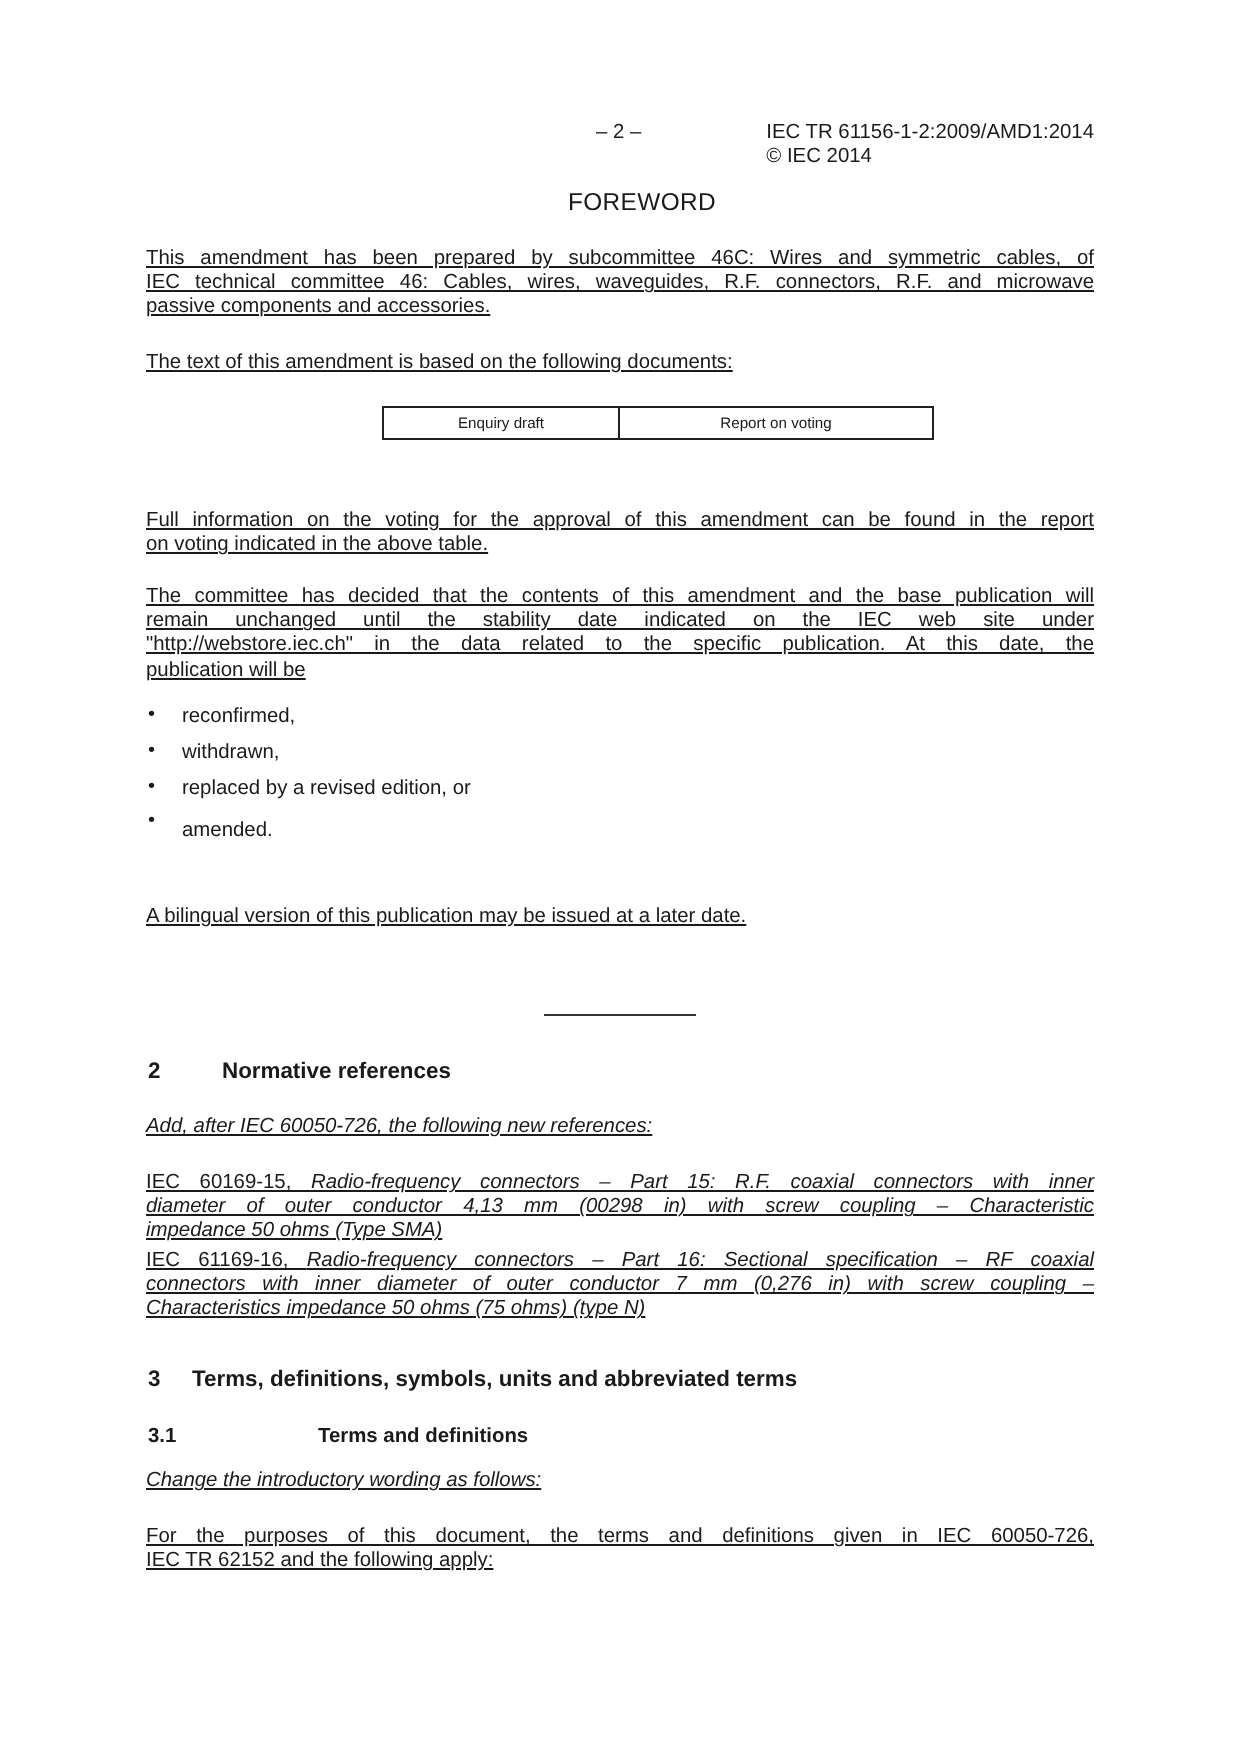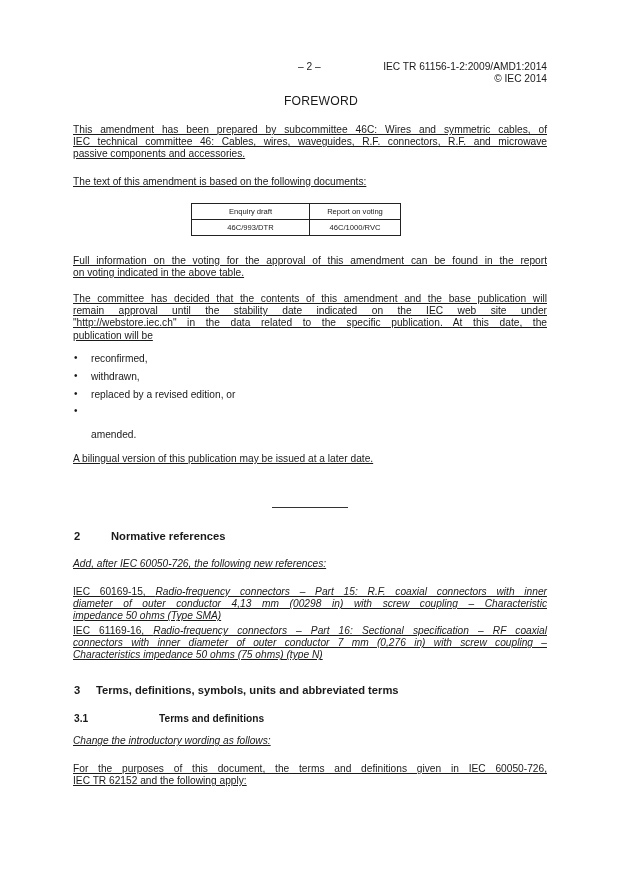--- a/index.html
+++ b/index.html
@@ -4,24 +4,24 @@
 <style>
   html, body { margin: 0; padding: 0; background: #ffffff; }
   body {
     width: 620px; height: 877px; position: relative; overflow: hidden;
     font-family: "Liberation Sans", sans-serif; color: #1a1a1a;
   }
   .abs { position: absolute; }
   .p { font-size: 10.2px; line-height: 12.2px; text-align: justify; text-decoration: underline; }
   .p.last-line-justify { text-align-last: justify; }
   .header-page { left: 298px; top: 61px; font-size: 10.2px; }
-  .header-ref { right: 73px; top: 61px; font-size: 10.2px; text-align: right; line-height: 11.6px; }
+  .header-ref { right: 73px; top: 61px; font-size: 10.2px; line-height: 11.6px; }
   .foreword { left: 11px; width: 620px; top: 94px; text-align: center; font-size: 12.2px; letter-spacing: 0.2px; }
   .doc-table {
-    position: absolute; left: 191px; top: 203px; width: 210px; border-collapse: collapse;
+    position: absolute; left: 191px; top: 203px; width: 276px; border-collapse: collapse;
     font-size: 7.6px;
     padding-left: 17px;
   }
   .doc-table td { border: 1px solid #222; text-align: center; height: 15px; padding: 0; }
   .doc-table td.c1 { width: 117px; }
   .bullet-dot { left: 74px; font-size: 10px; }
   .bullet-text { left: 91px; font-size: 10.2px; }
   .sep { left: 272px; top: 507px; width: 76px; height: 1px; background: #333; }
   .h-num { font-weight: bold; font-size: 11.2px; }
   .h-text { font-weight: bold; font-size: 11.2px; text-align: center; }
@@ -47,55 +47,51 @@
 </div>
 
 <div class="abs p" style="left:73px; top:176px; width:474px;">The text of this amendment is based on the following documents:</div>
 
 <table class="doc-table">
   <tbody>
       <tr>
     <td class="c1">Enquiry draft</td>
     <td>Report on voting</td>
   </tr>
-  <tr>
-    <td class="c1">46C/993/DTR</td>
-    <td>46C/1000/RVC</td>
-  </tr>
 </tbody>
   </table>
 
 <div class="abs" style="left:73px; top:255px; width:474px;">
   <div class="p last-line-justify">Full information on the voting for the approval of this amendment can be found in the report</div>
   <div class="p">on voting indicated in the above table.</div>
 </div>
 
 <div class="abs" style="left:73px; top:293px; width:474px;">
   <div class="p last-line-justify">The committee has decided that the contents of this amendment and the base publication will</div>
-  <div class="p last-line-justify">remain approval until the stability date indicated on the IEC web site under</div>
+  <div class="p last-line-justify">remain unchanged until the stability date indicated on the IEC web site under</div>
   <div class="p last-line-justify">"http://webstore.iec.ch" in the data related to the specific publication. At this date, the</div>
   <div class="p">publication will be</div>
 </div>
 
 <div>
   <div>
     <span class="abs bullet-dot" style="top:352px;">•</span>
     <span class="abs bullet-text" style="top:353px;">reconfirmed,</span>
   </div>
   <div>
     <span class="abs bullet-dot" style="top:370px;">•</span>
     <span class="abs bullet-text" style="top:371px;">withdrawn,</span>
   </div>
   <div>
     <span class="abs bullet-dot" style="top:388px;">•</span>
     <span class="abs bullet-text" style="top:389px;">replaced by a revised edition, or</span>
   </div>
   <div>
     <span class="abs bullet-dot" style="top:405px;">•</span>
-    <span class="abs bullet-text" style="top:429px;">amended.</span>
+    <span class="abs bullet-text" style="top:410px;">amended.</span>
   </div>
 </div>
 
 <div class="abs p" style="left:73px; top:453px; width:474px;">A bilingual version of this publication may be issued at a later date.</div>
 
 <div class="abs sep"></div>
 
 <div>
   <span class="abs h-num" style="left:74px; top:530px;">2</span>
   <span class="abs h-text" style="left:111px; top:530px;">Normative references</span>

